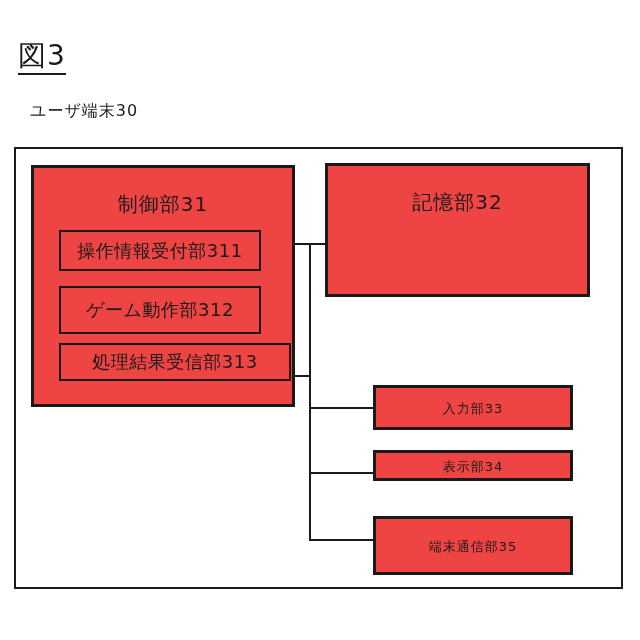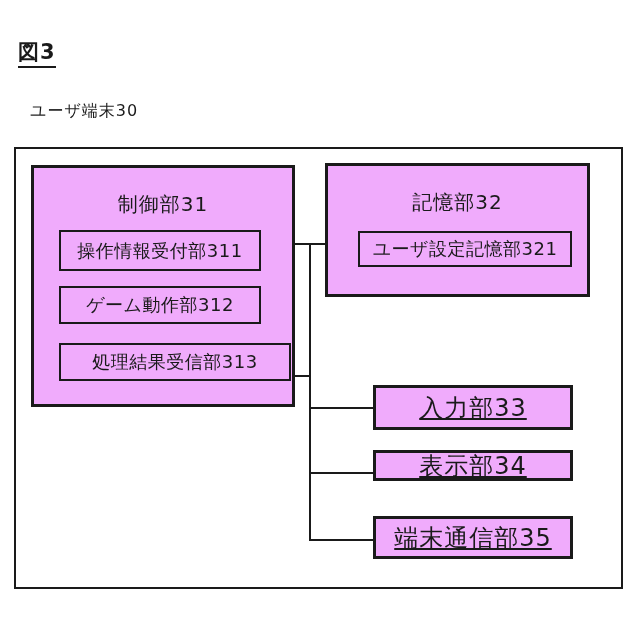--- a/index.html
+++ b/index.html
@@ -17,27 +17,26 @@
     height: 640px;
     background: #ffffff;
     overflow: hidden;
   }
 
   
   .fig-label {
     position: absolute;
     left: 18px;
     top: 42px;
-    font-size: 21px;
+    font-size: 28px;
     letter-spacing: 1px;
     line-height: 1;
     padding-bottom: 3px;
     border-bottom: 2px solid #1a1a1a;
     white-space: nowrap;
-    font-weight: bold;
   }
 
   
   .frame-caption {
     position: absolute;
     left: 30px;
     top: 103px;
     font-size: 16px;
     letter-spacing: 1px;
     line-height: 1;
@@ -54,21 +53,21 @@
     border: 2px solid #1a1a1a;
     box-sizing: border-box;
     background: #ffffff;
   }
 
   
   .box {
     position: absolute;
     box-sizing: border-box;
     border: 2px solid #1a1a1a;
-    background: #f0abfc;
+    background: #ef4444;
   }
   .box.thick {
     border-width: 3px;
   }
 
   .block-title {
     position: absolute;
     left: 0;
     right: 0;
     text-align: center;
@@ -84,23 +83,22 @@
     right: 0;
     top: 50%;
     transform: translateY(-50%);
     text-align: center;
     font-size: 18px;
     letter-spacing: 0.5px;
     line-height: 1;
     white-space: nowrap;
   }
   .box-label.big {
-    font-size: 24px;
+    font-size: 13px;
     letter-spacing: 1px;
-    text-decoration: underline;
   }
 
   
   .wire-v {
     position: absolute;
     width: 2px;
     background: #1a1a1a;
   }
   .wire-h {
     position: absolute;
@@ -119,46 +117,43 @@
 
   <div class="outer-frame">
 
     <div class="box thick" style="left:15px; top:16px; width:264px; height:242px;">
       <div class="block-title" style="top:26px;">制御部31</div>
 
       <div class="box" style="left:25px; top:62px; width:202px; height:41px;">
         <div class="box-label">操作情報受付部311</div>
       </div>
 
-      <div class="box" style="left:25px; top:118px; width:202px; height:38px;">
+      <div class="box" style="left:25px; top:118px; width:202px; height:48px;">
         <div class="box-label">ゲーム動作部312</div>
       </div>
 
       <div class="box" style="left:25px; top:175px; width:232px; height:38px;">
         <div class="box-label">処理結果受信部313</div>
       </div>
     </div>
 
     <div class="box thick" style="left:309px; top:14px; width:265px; height:134px;">
       <div class="block-title" style="top:26px;">記憶部32</div>
 
-      <div class="box" style="left:30px; top:65px; width:214px; height:36px;">
-        <div class="box-label">ユーザ設定記憶部321</div>
-      </div>
     </div>
 
     <div class="box thick" style="left:357px; top:236px; width:200px; height:45px;">
       <div class="box-label big">入力部33</div>
     </div>
 
     <div class="box thick" style="left:357px; top:301px; width:200px; height:31px;">
       <div class="box-label big">表示部34</div>
     </div>
 
-    <div class="box thick" style="left:357px; top:367px; width:200px; height:43px;">
+    <div class="box thick" style="left:357px; top:367px; width:200px; height:59px;">
       <div class="box-label big">端末通信部35</div>
     </div>
 
     <div class="wire-v" style="left:293px; top:94px; height:298px;"></div>
 
     <div class="wire-h" style="left:277px; top:94px; width:18px;"></div>
 
     <div class="wire-h" style="left:293px; top:94px; width:18px;"></div>
 
     <div class="wire-h" style="left:277px; top:226px; width:18px;"></div>

